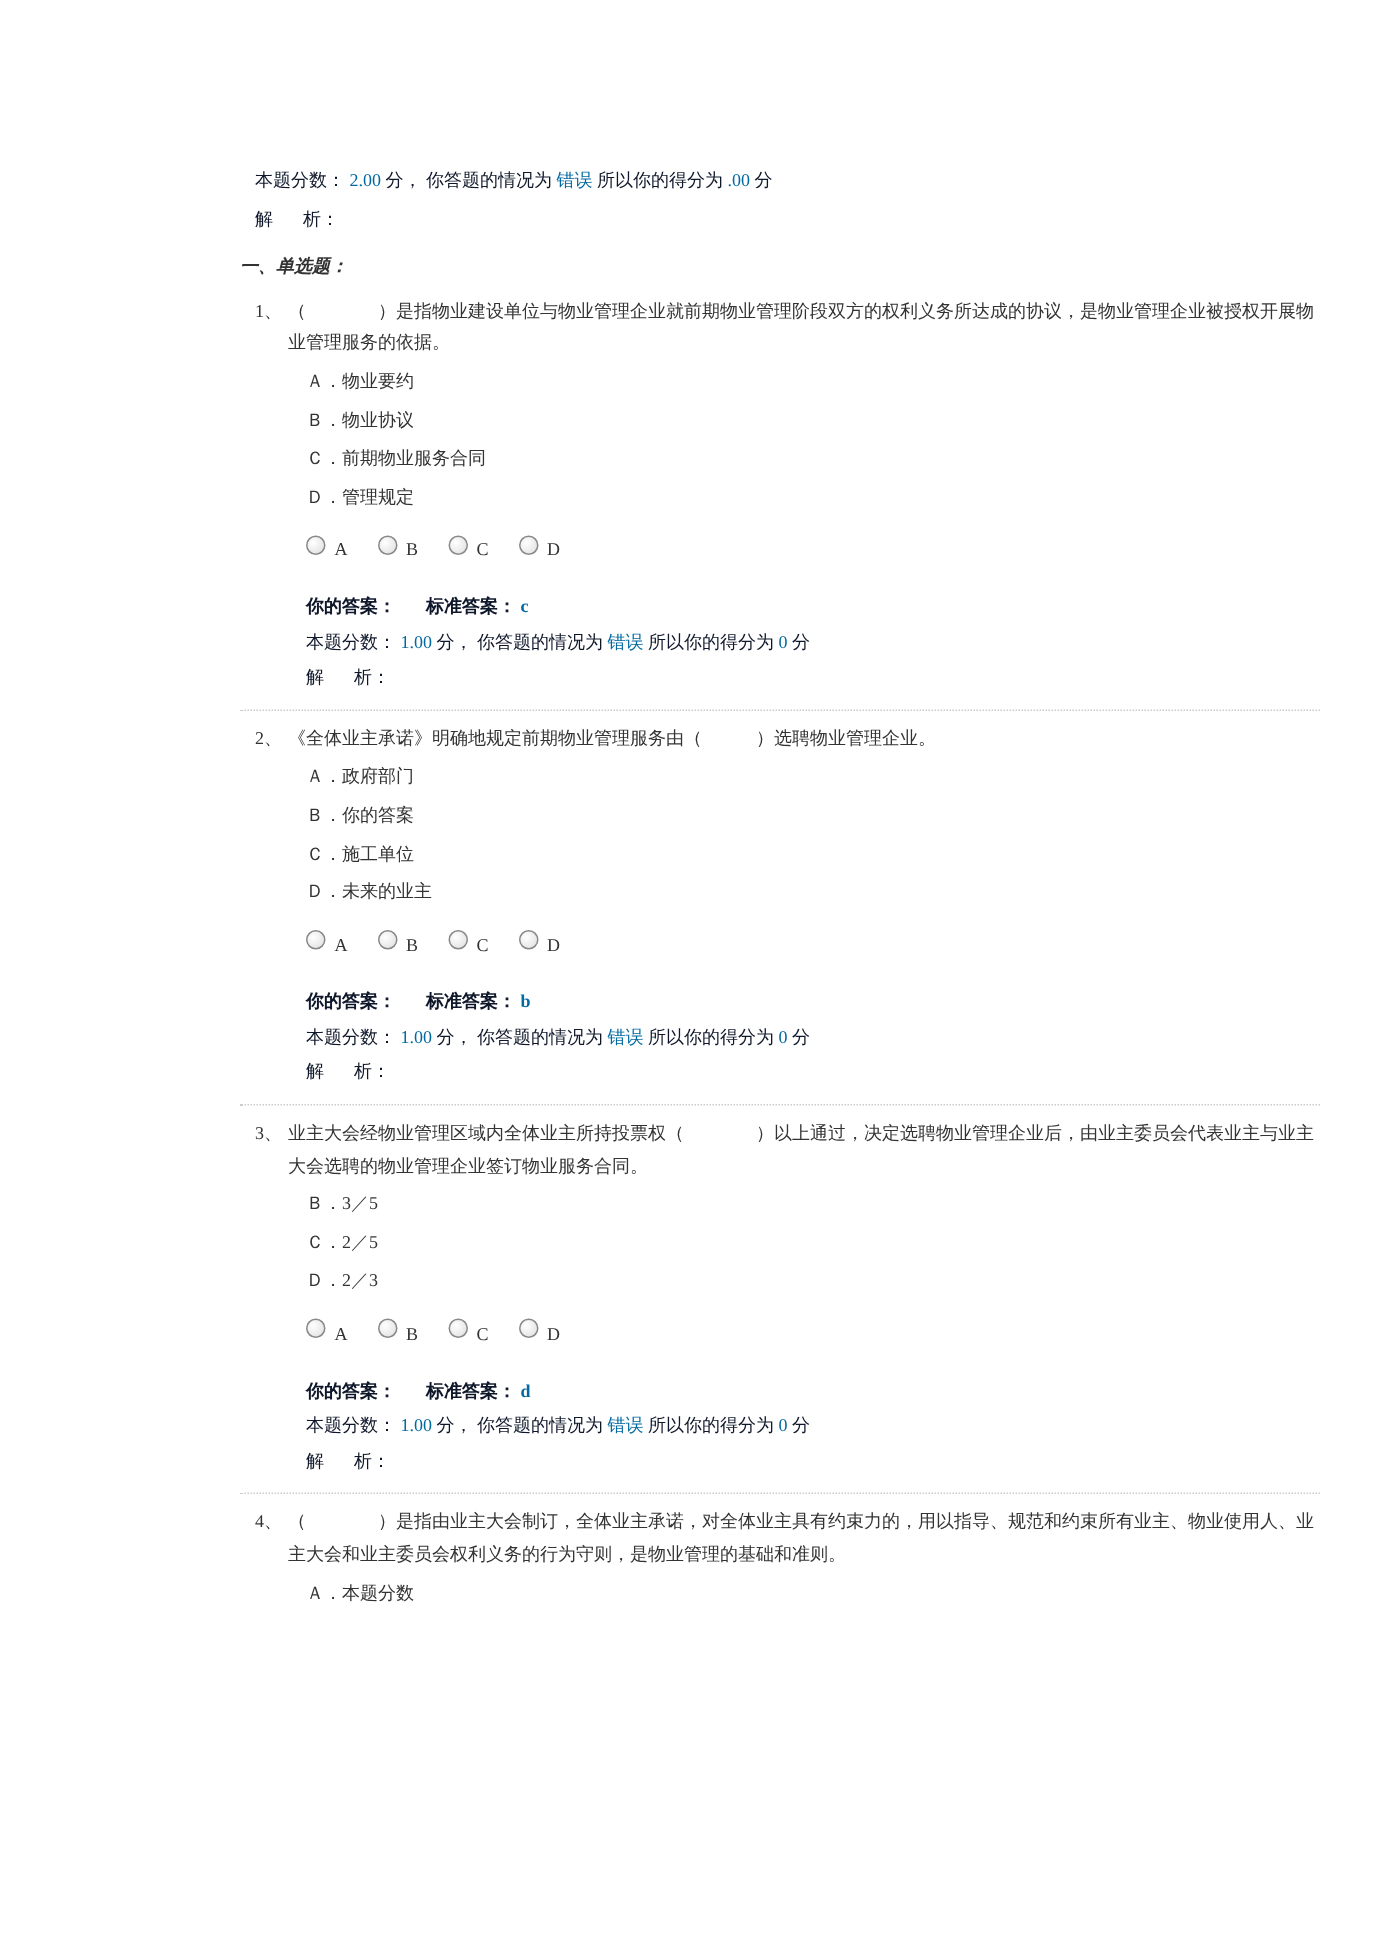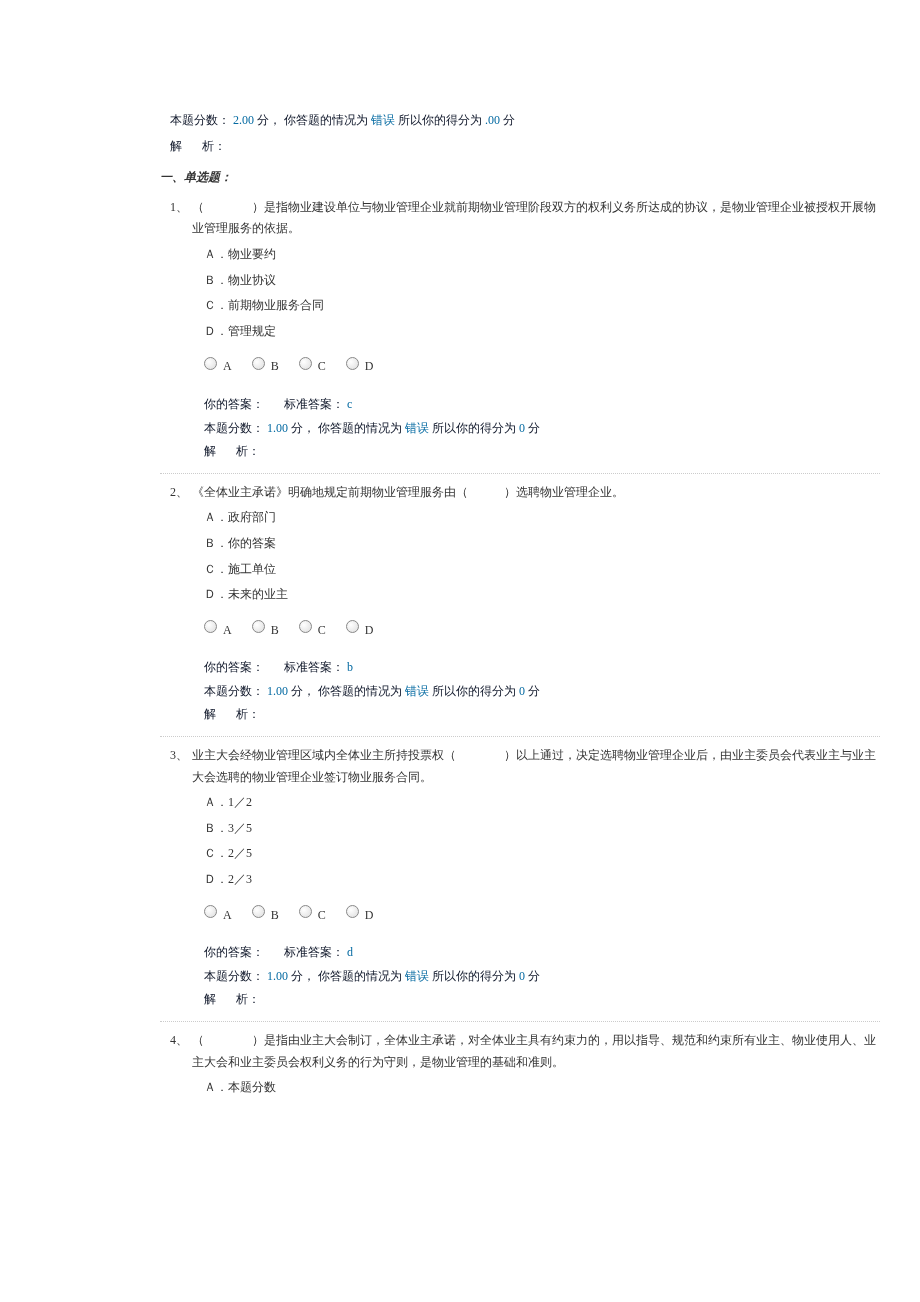--- a/index.html
+++ b/index.html
@@ -32,21 +32,21 @@
   }
   .radio-circle {
     width: 13px; height: 13px;
     border: 1px solid #888;
     border-radius: 50%;
     background: radial-gradient(circle at 35% 35%, #fff, #ddd);
     display: inline-block;
     vertical-align: middle;
   }
   .radio-label { margin-right: 14px; position: relative; top: 4px; }
-  .answer-row { padding-left: 34px; margin: 4px 0 2px 0; }
+  .answer-row { padding-left: 34px; margin: 4px 0 2px 0; font-weight: bold; }
   .score-row { padding-left: 34px; margin-bottom: 2px; }
   .analysis-row { padding-left: 34px; margin-bottom: 10px; }
   .divider {
     border: none;
     border-top: 1px dotted #ccc;
     margin: 8px 0 8px 120px;
   }
   .wide-space { display: inline-block; width: 14px; }
 </style>
 </head>
@@ -159,21 +159,20 @@
   </div>
 </div>
 <hr class="divider">
 
 <div class="question-block">
   <div class="q-num-row">
     <span class="q-num">3、</span>
     <span class="q-text">业主大会经物业管理区域内全体业主所持投票权（　　　　）以上通过，决定选聘物业管理企业后，由业主委员会代表业主与业主大会选聘的物业管理企业签订物业服务合同。</span>
   </div>
   <div class="options">
-    <div>Ａ．1／2</div>
     <div>Ｂ．3／5</div>
     <div>Ｃ．2／5</div>
     <div>Ｄ．2／3</div>
   </div>
   <div class="radio-row">
     <span class="radio-circle"></span>
       <span class="radio-label">A</span>
     <span class="radio-circle"></span>
       <span class="radio-label">B</span>
     <span class="radio-circle"></span>

